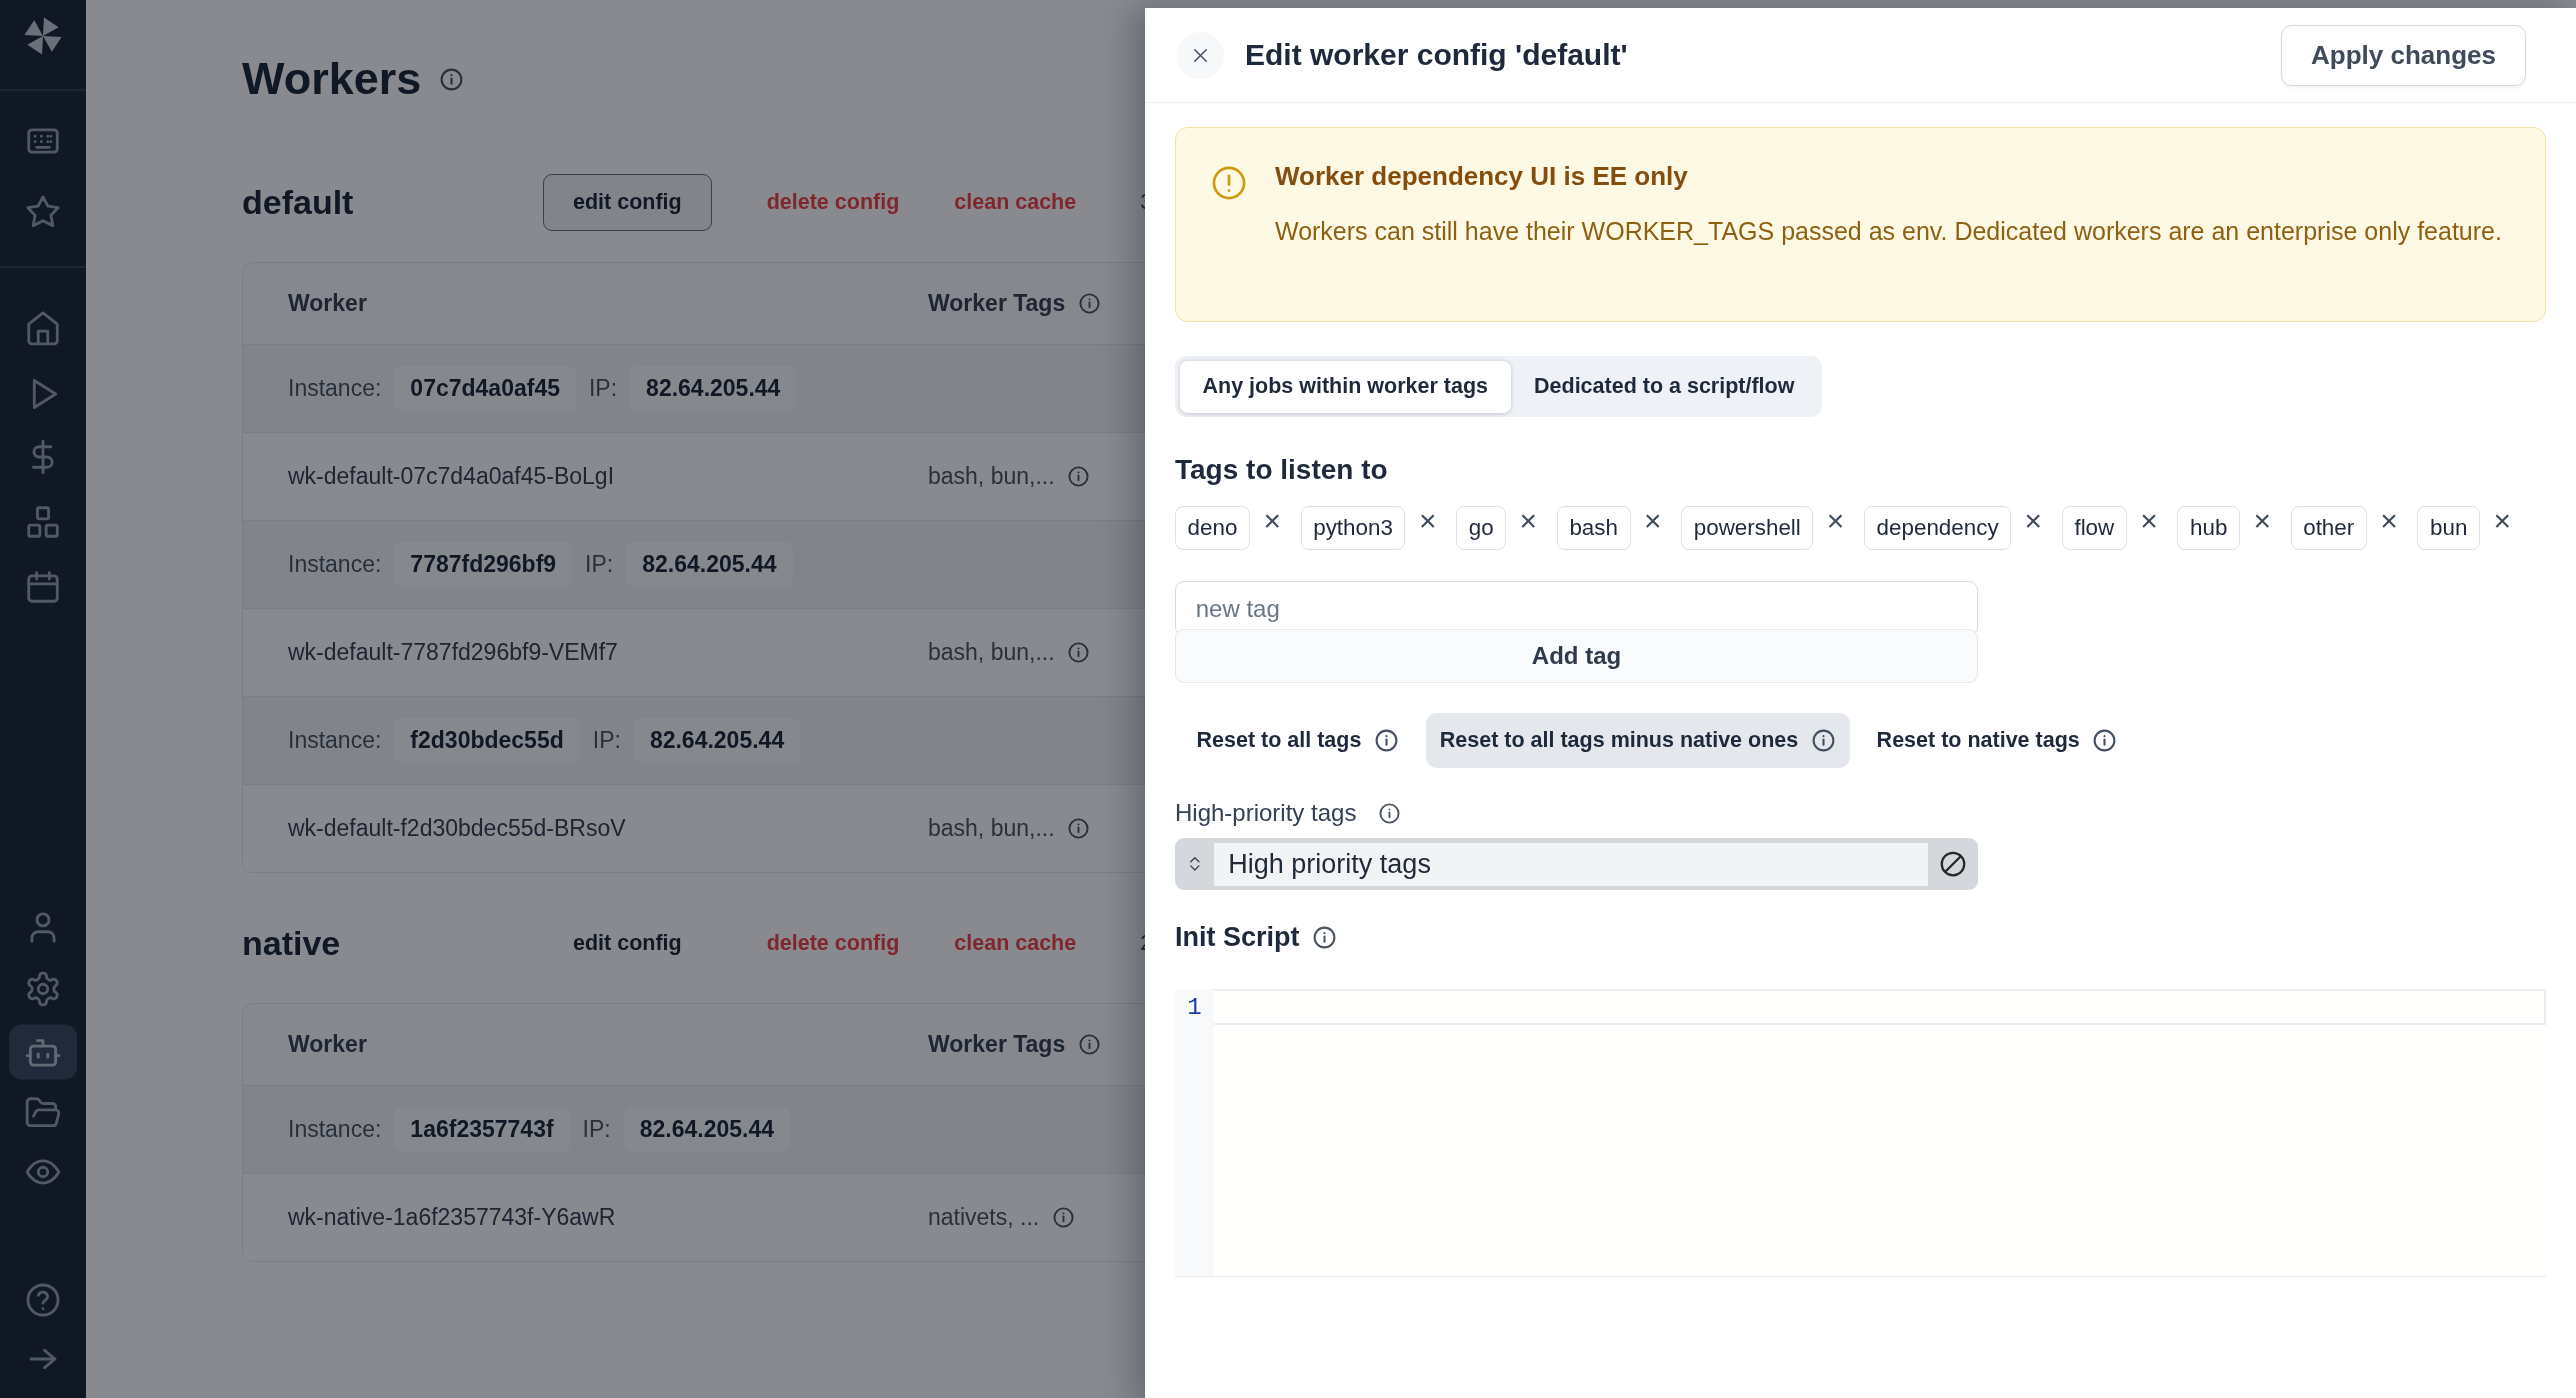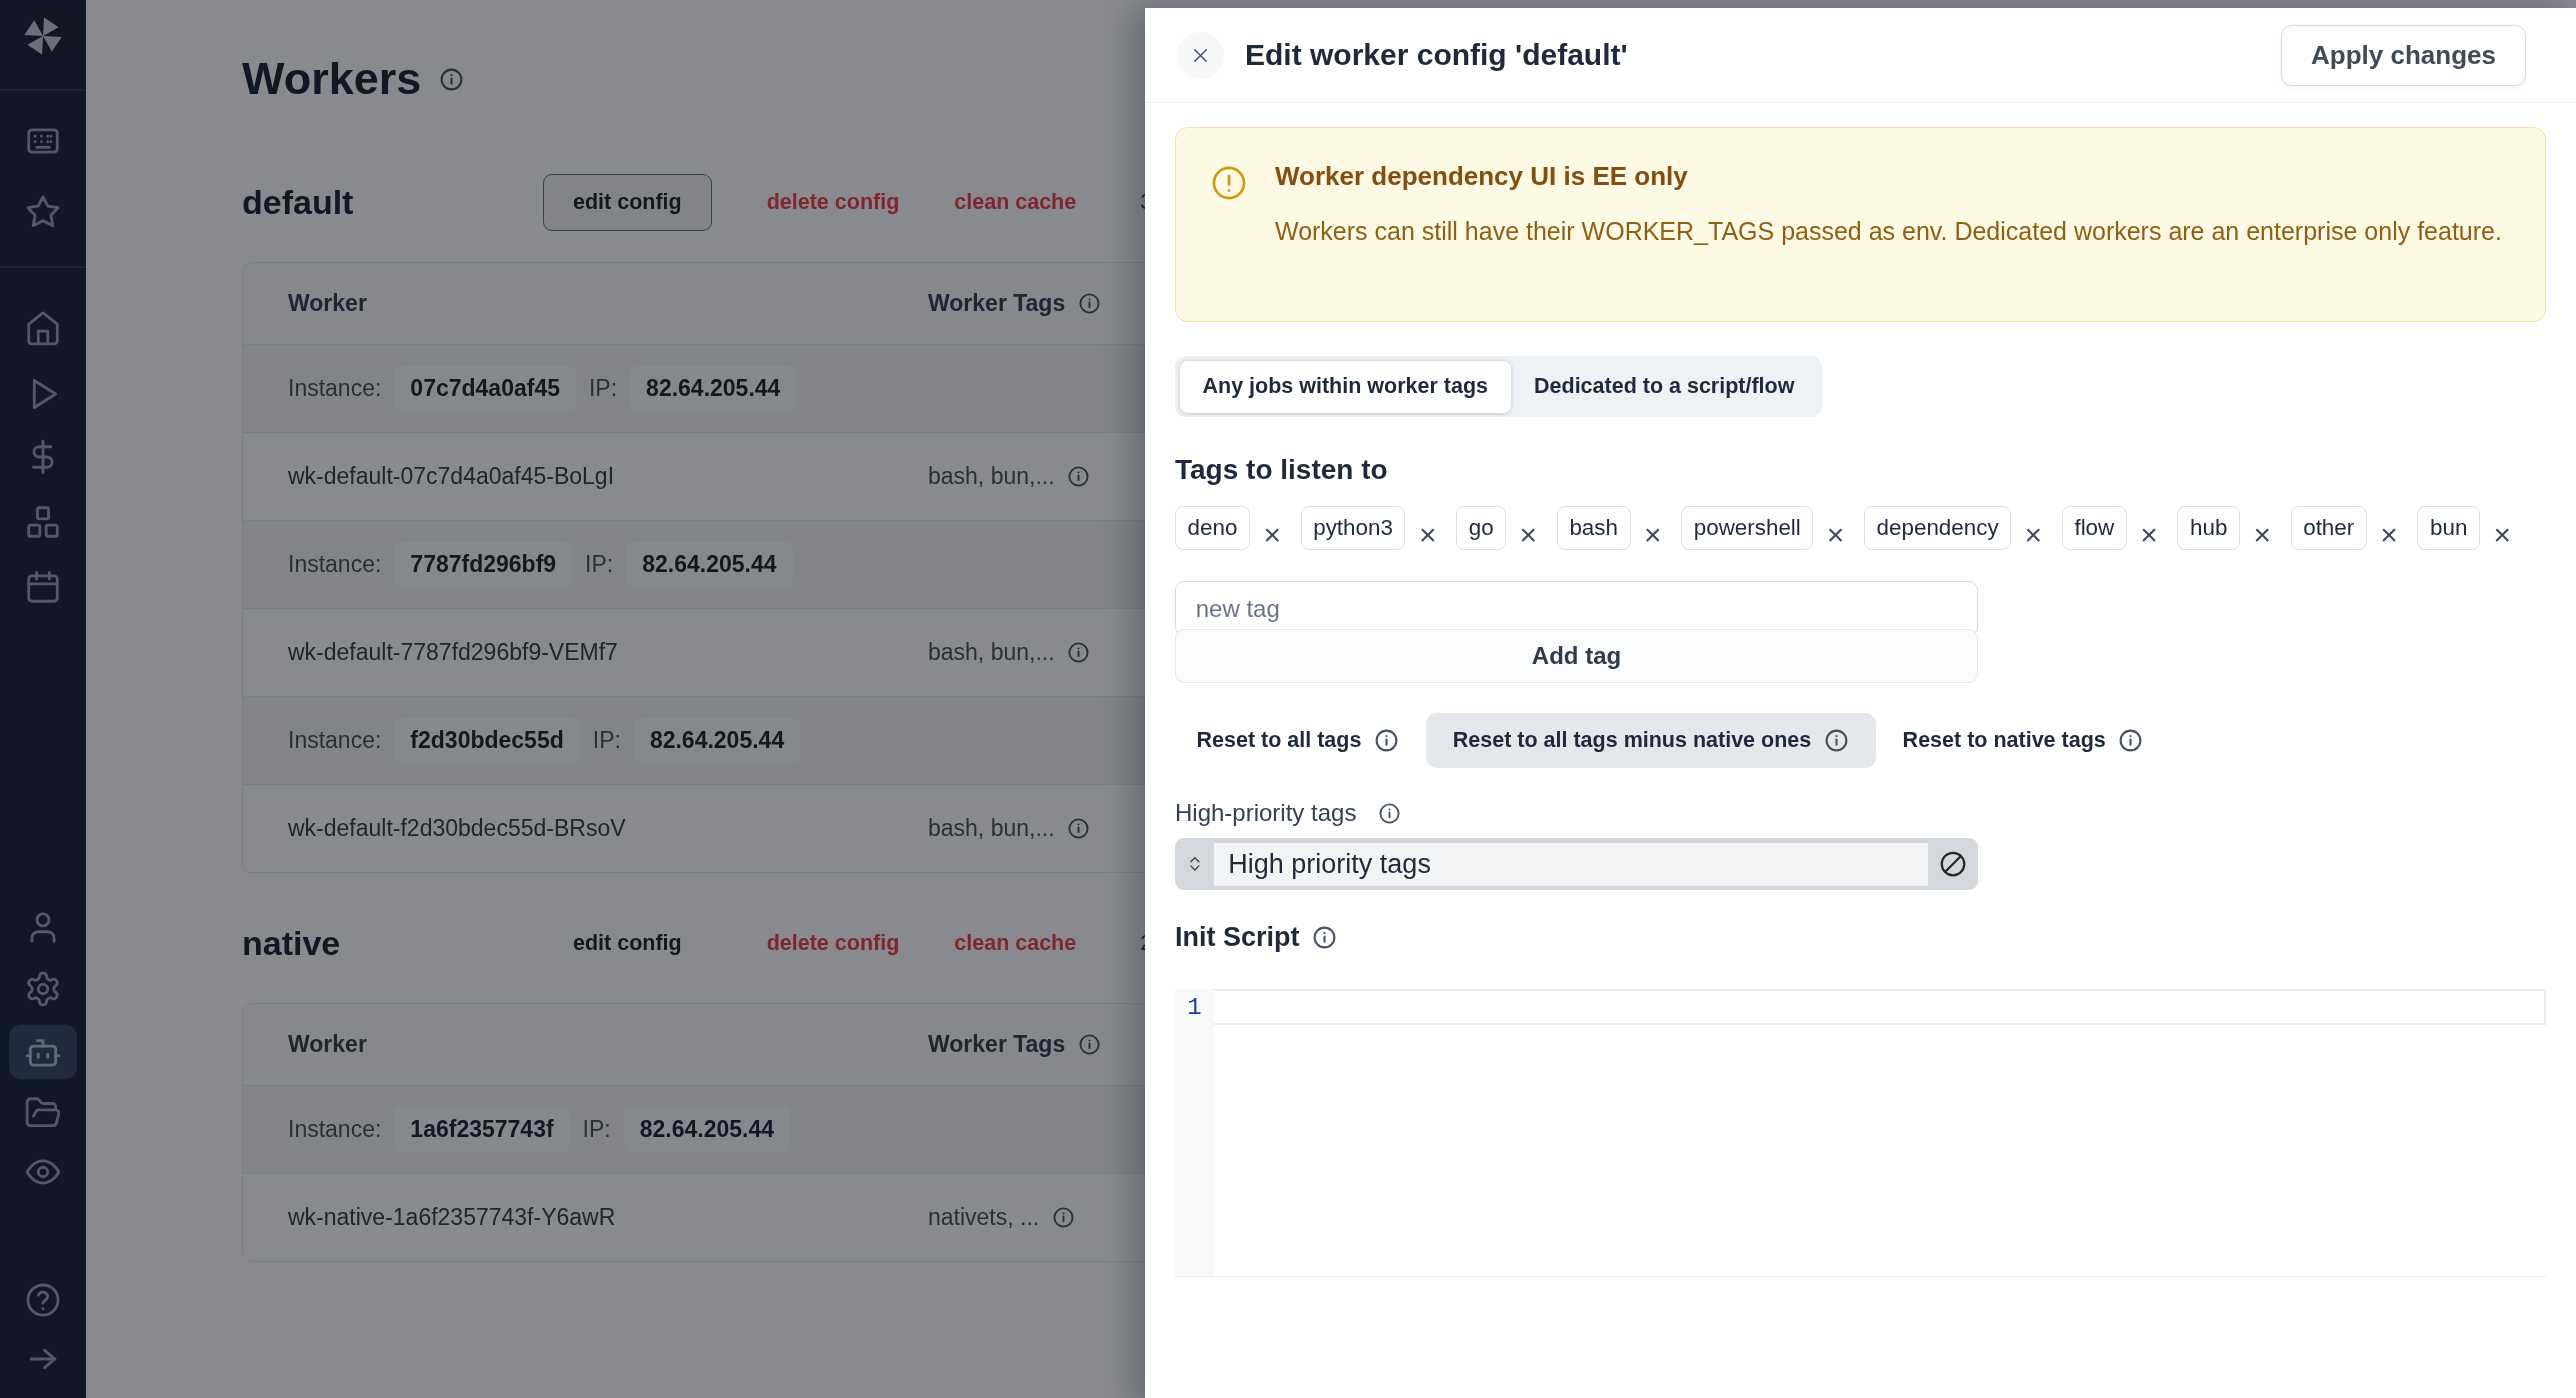--- a/index.html
+++ b/index.html
@@ -89,41 +89,41 @@
   .w-body { font-size:25px; color:#8f6011; line-height:40px; margin-top:19.7px; max-width:1243px; }
 
   .b-tabs { top:253px; display:inline-flex; width:auto; right:auto; background:#eef1f5;
             border-radius:10.7px; padding:4.5px; }
   .tab { border:none; background:transparent; height:52px; padding:0 23px; border-radius:8px;
          font-size:21.5px; font-weight:600; color:#1e293b; cursor:pointer; }
   .tab[data-active="true"] { background:#fff; box-shadow:0 0.9px 4.5px rgba(0,0,0,0.18); }
 
   .b-tags-heading { top:351px; font-size:28px; font-weight:700; color:#1e293b; }
   .b-chips { top:403px; display:flex; flex-wrap:wrap; align-items:center; }
-  .chip-group { display:inline-flex; align-items:flex-end; margin-right:19.7px; }
+  .chip-group { display:inline-flex; align-items:flex-start; margin-right:19.7px; }
   .chip { border:1.8px solid #dbe0e6; border-radius:8px; padding:8px 11.6px; font-size:22.4px;
           color:#1e293b; background:#fff; }
   .chip-x { margin-left:13.4px; font-size:30px; line-height:1; color:#3f4a5a; background:none;
             border:none; cursor:pointer; font-weight:400; }
 
   .b-newtag { top:478px; width:803px; right:auto; }
   .newtag-input { width:100%; height:55px; border:1.8px solid #d6dbe1; border-radius:9px;
                   padding:0 19.7px; font-size:24px; color:#1f2937; outline:none; }
   .newtag-input::placeholder { color:#6b7684; }
   .b-addtag { top:526px; width:803px; right:auto; height:54px; background:#fafbfc;
               border:1.8px solid #e3e7eb; border-radius:9px; font-size:24px; font-weight:600;
               color:#2f3a4a; cursor:pointer; }
 
   .b-reset { top:610px; display:flex; align-items:center; }
   .reset-btn { display:inline-flex; align-items:center; gap:12.5px; height:55px; padding:0 21.5px;
                font-size:21.5px; font-weight:600; color:#1e293b; background:none; border:none;
                cursor:pointer; white-space:nowrap; }
   .reset-btn .iicon { color:#445061; }
   .reset-btn .iicon svg { width:25px; height:25px; }
-  .reset-btn.pill { background:#e4e7ec; border-radius:10.7px; padding:0 27px; margin:0 5.4px; }
+  .reset-btn.pill { background:#e4e7ec; border-radius:10.7px; padding:0 14px; margin:0 5.4px; }
 
   .b-hp-label { top:696px; font-size:24px; color:#334155; display:flex; align-items:center; gap:22px; }
   .b-hp-label .iicon svg { width:23px; height:23px; }
   .hp-select { top:735px; width:803px; right:auto; height:52px; background:#d4d7dc;
                border-radius:9px; display:flex; align-items:center; cursor:pointer; }
   .hp-chevrons { width:39px; display:flex; justify-content:center; color:#374151; }
   .hp-chevrons svg { width:19.7px; height:19.7px; fill:none; stroke:currentColor; stroke-width:1.6;
                      stroke-linecap:round; stroke-linejoin:round; }
   .hp-field { flex:1 1 auto; height:43px; background:#f2f3f4; display:flex; align-items:center;
               padding-left:14.3px; font-size:27px; color:#1f2937; }

